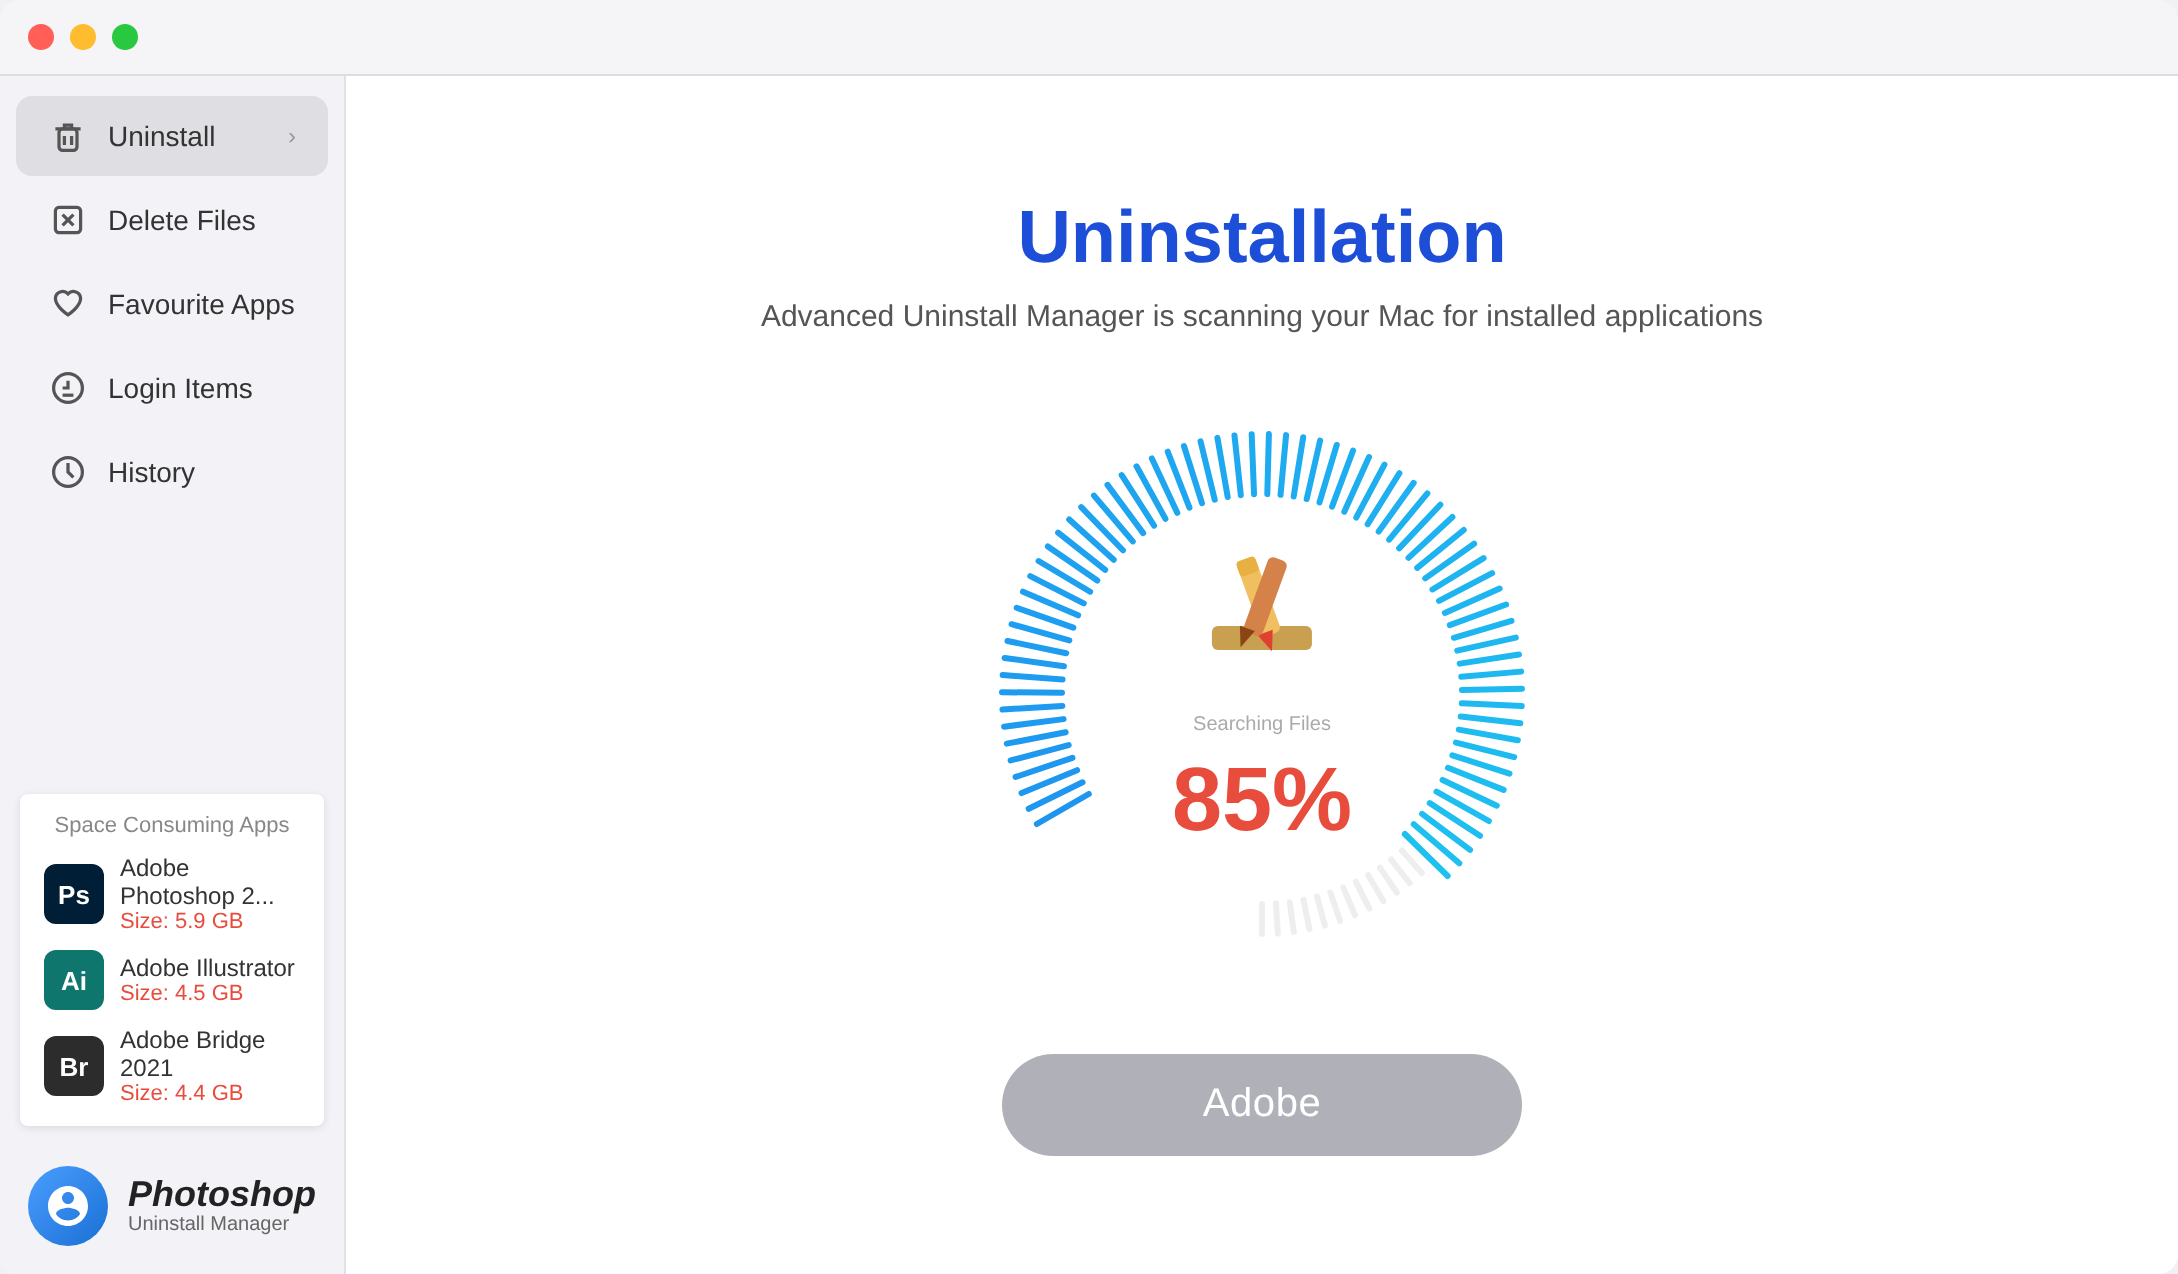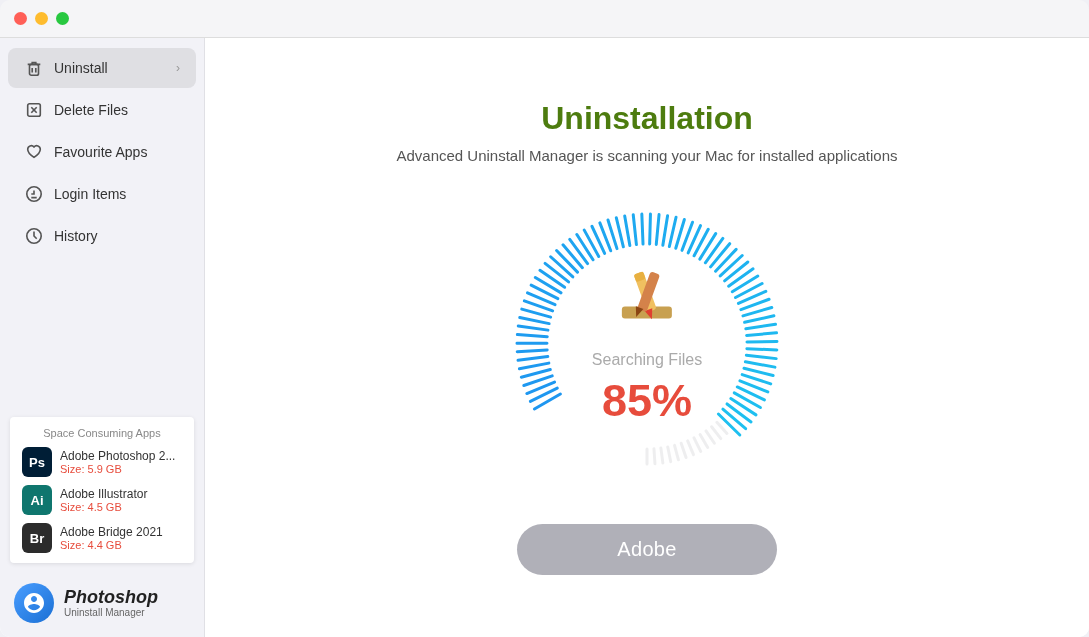--- a/index.html
+++ b/index.html
@@ -41,21 +41,21 @@
     .app-container {
       display: flex;
       flex: 1;
       overflow: hidden;
       background: #fff;
       border-radius: 0 0 10px 10px;
     }
 
     
     .sidebar {
-      width: 205px;
+      width: 173px;
       background: #f2f2f7;
       display: flex;
       flex-direction: column;
       padding: 0;
       flex-shrink: 0;
       border-right: 1px solid #e0e0e5;
     }
 
     .sidebar-nav {
       flex: 1;
@@ -182,23 +182,23 @@
       flex: 1;
       display: flex;
       flex-direction: column;
       align-items: center;
       justify-content: center;
       background: #fff;
       padding: 20px;
     }
 
     .page-title {
-      font-size: 32px;
+      font-size: 37px;
       font-weight: 700;
-      color: #4d7c0f;
+      color: #1d4ed8;
       margin-bottom: 10px;
     }
 
     .page-subtitle {
       font-size: 15px;
       color: #555;
       margin-bottom: 40px;
     }
 
     
@@ -225,21 +225,21 @@
       justify-content: center;
       gap: 6px;
     }
 
     .progress-icon {
       font-size: 56px;
       line-height: 1;
     }
 
     .progress-label {
-      font-size: 16px;
+      font-size: 10px;
       color: #aaa;
       margin-top: 4px;
     }
 
     .progress-percent {
       font-size: 45px;
       font-weight: 700;
       color: #e74c3c;
     }
 

